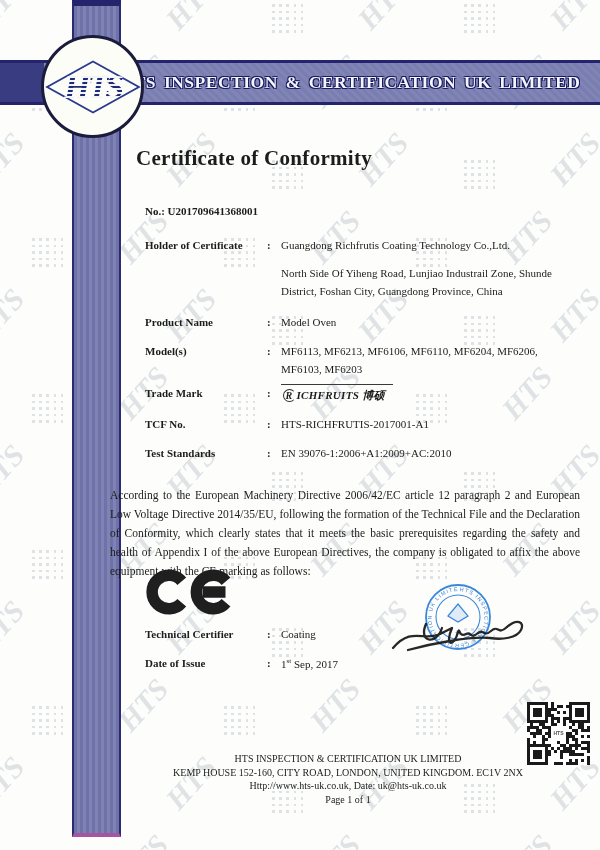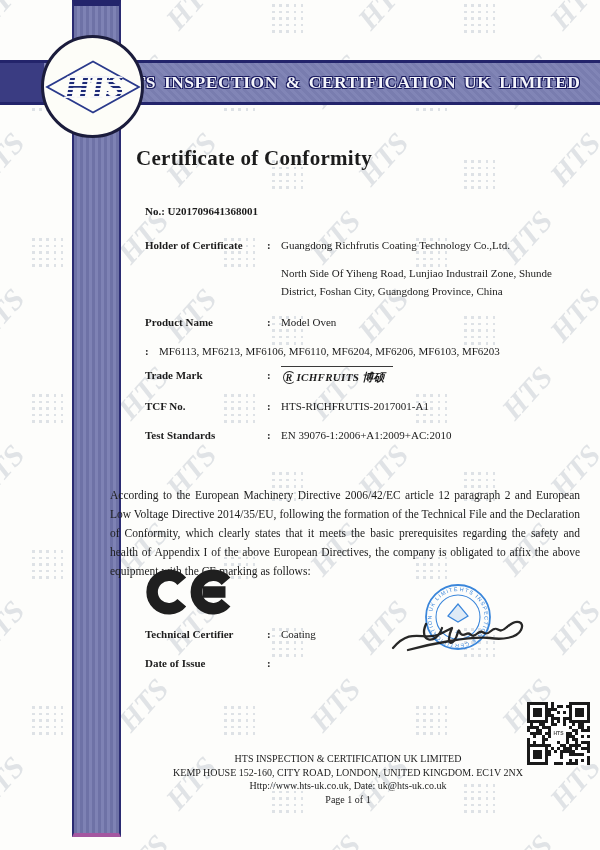--- a/index.html
+++ b/index.html
@@ -1043,20 +1043,21 @@
         <span class="val">North Side Of Yiheng Road, Lunjiao Industrail Zone, Shunde District, Foshan City, Guangdong Province, China</span>
       </div>
 
       <div class="row mb11">
         <span class="lab">Product Name</span>
         <span class="colon">:</span>
         <span class="val">Model Oven</span>
       </div>
 
       <div class="row mb6">
+        <span class="lab">Model(s)</span>
         <span class="colon">:</span>
         <span class="val">MF6113, MF6213, MF6106, MF6110, MF6204, MF6206, MF6103, MF6203</span>
       </div>
 
       <div class="row mb11">
         <span class="lab">Trade Mark</span>
         <span class="colon">:</span>
         <span class="val">
           <span class="tm"><span class="tm-r">R</span><span>ICHFRUITS 博硕</span></span>
         </span>
@@ -1087,20 +1088,21 @@
 
     <div class="certifier-row row">
       <span class="lab">Technical Certifier</span>
       <span class="colon">:</span>
       <span class="val">Coating</span>
     </div>
 
     <div class="date-row row">
       <span class="lab">Date of Issue</span>
       <span class="colon">:</span>
+      <span class="val"><span>1</span><sup>st</sup><span> Sep, 2017</span></span>
     </div>
 
     <svg class="stamp-sign" viewBox="0 0 150 90" fill="none">
       <defs>
         <path id="ringPath" d="M 68 11 a 26.5 26.5 0 1 1 -0.02 0"></path>
       </defs>
       <g opacity="0.92">
         <circle cx="68" cy="37" r="32" stroke="#2a7cd8" stroke-width="1.8"></circle>
         <circle cx="68" cy="37" r="22" stroke="#2a7cd8" stroke-width="1.1"></circle>
         <text font-family="Liberation Sans, sans-serif" font-size="5.4" letter-spacing="1.1" fill="#2a7cd8">

